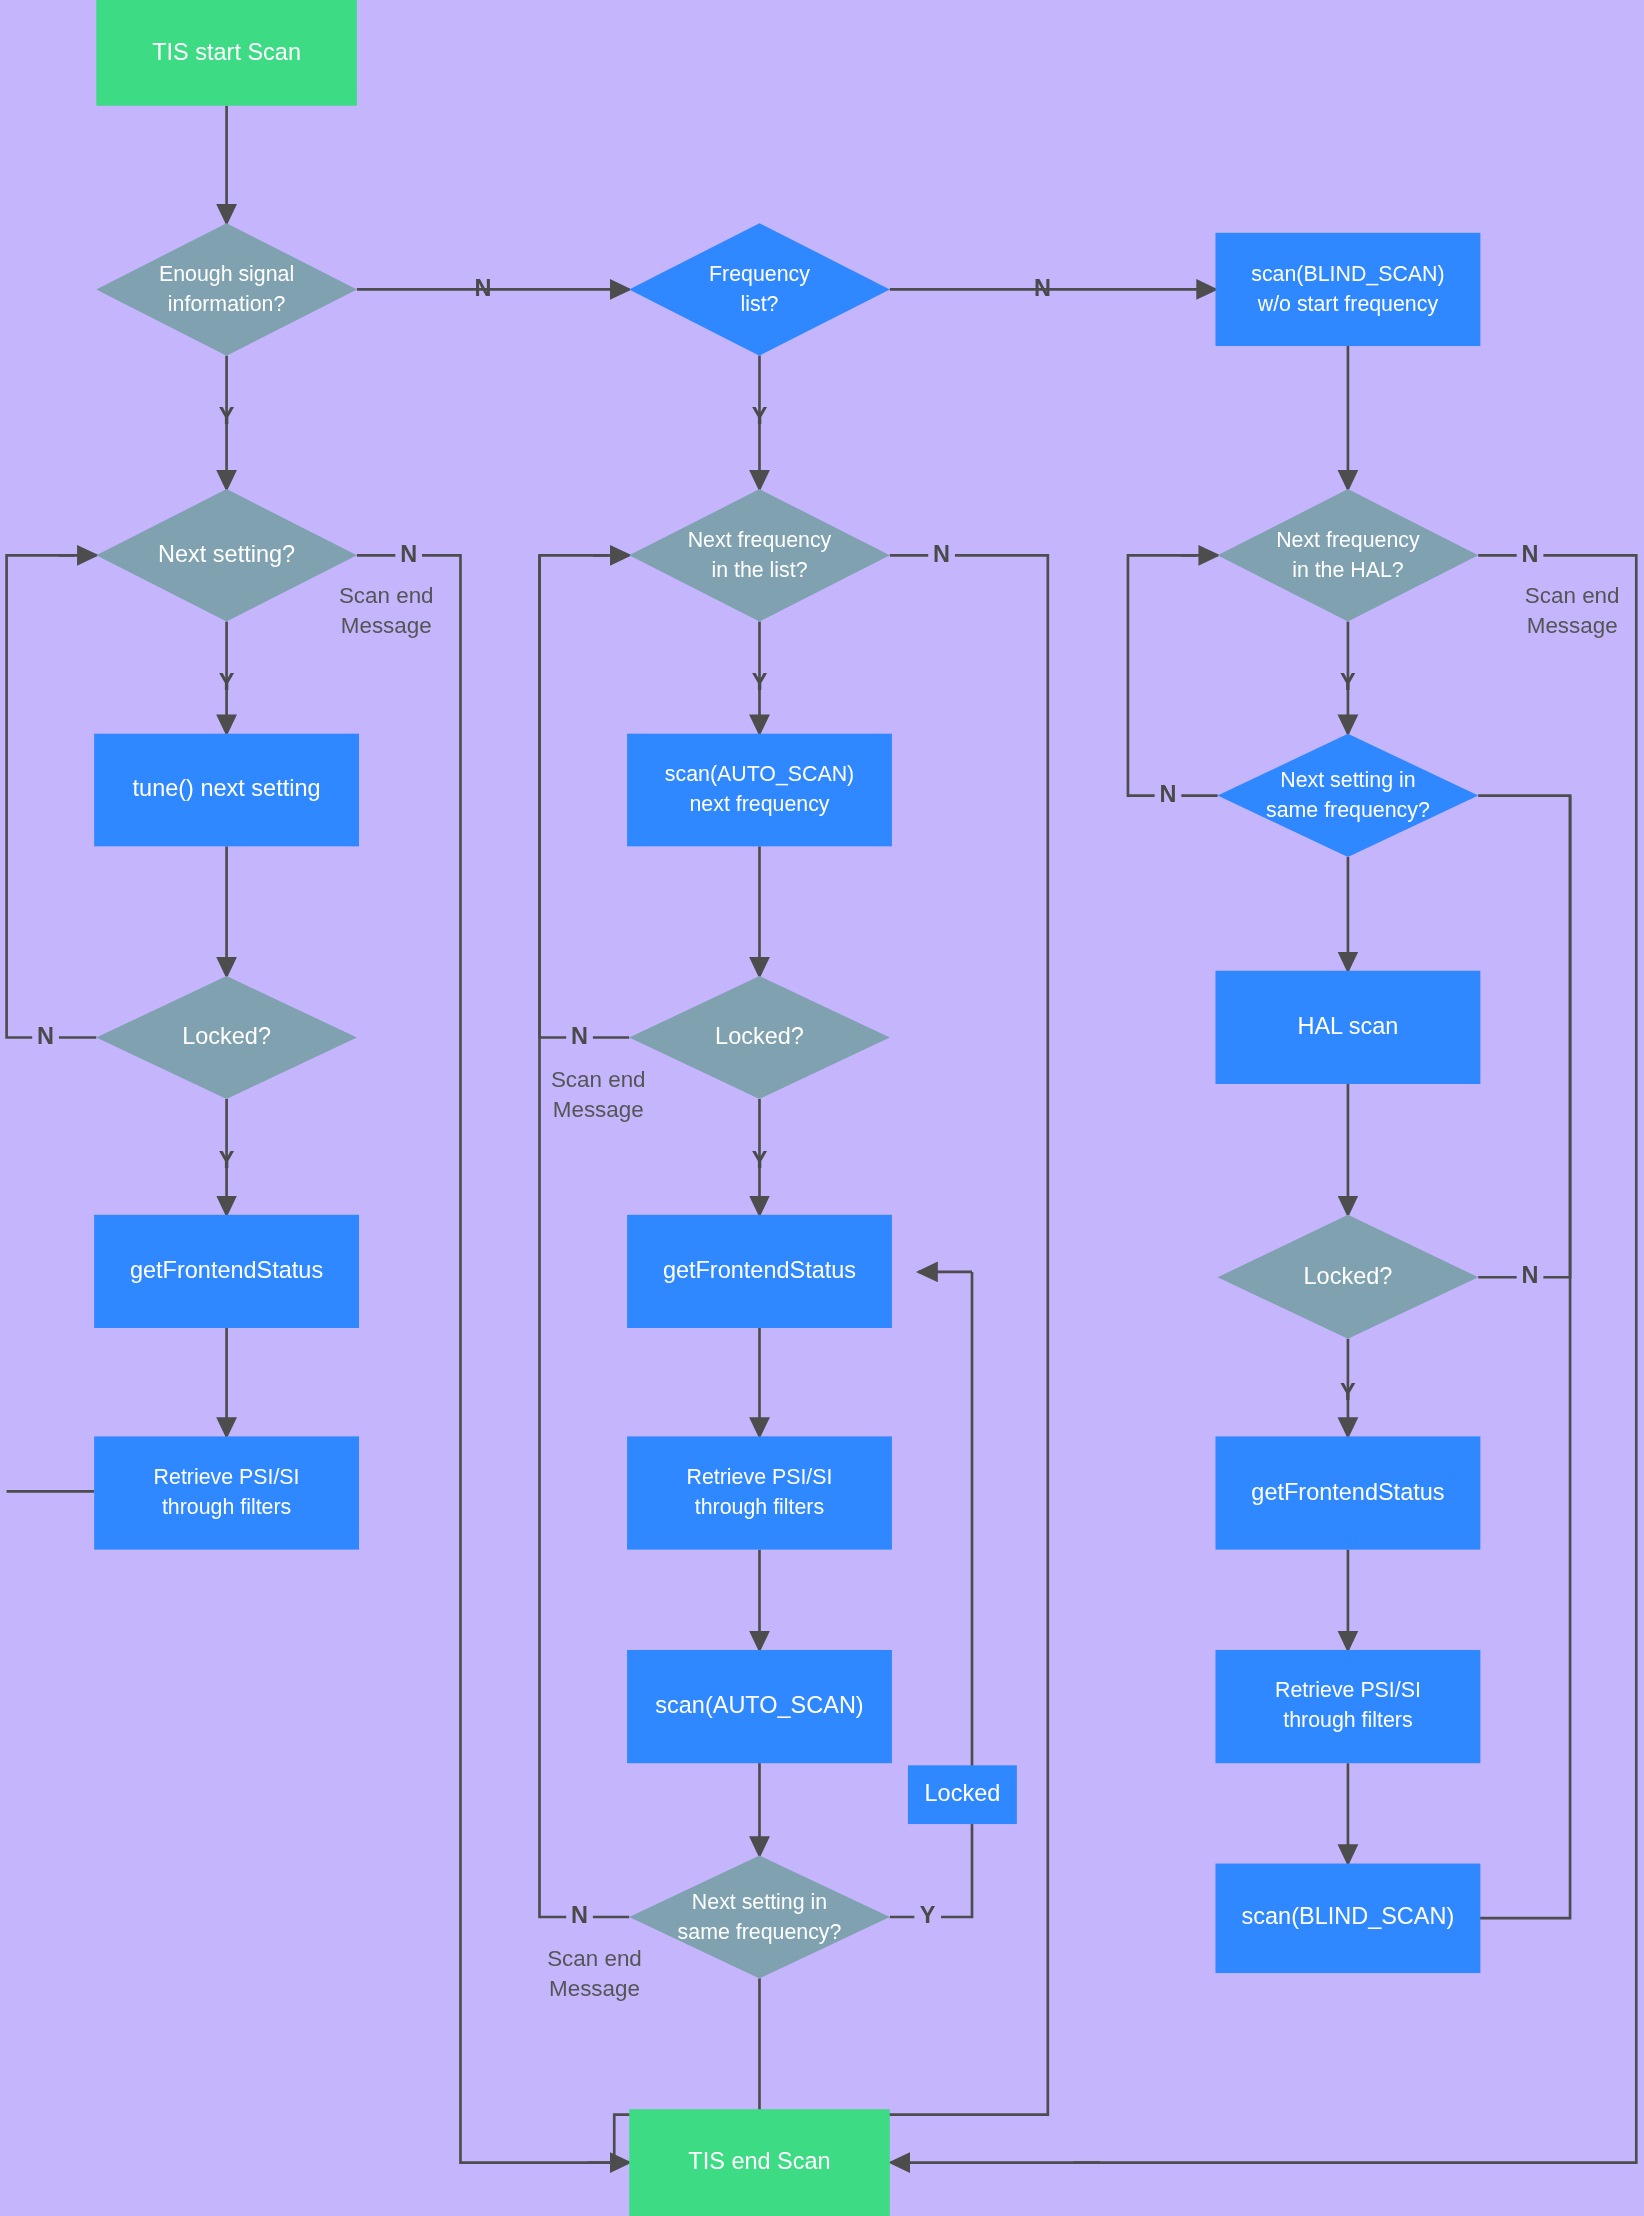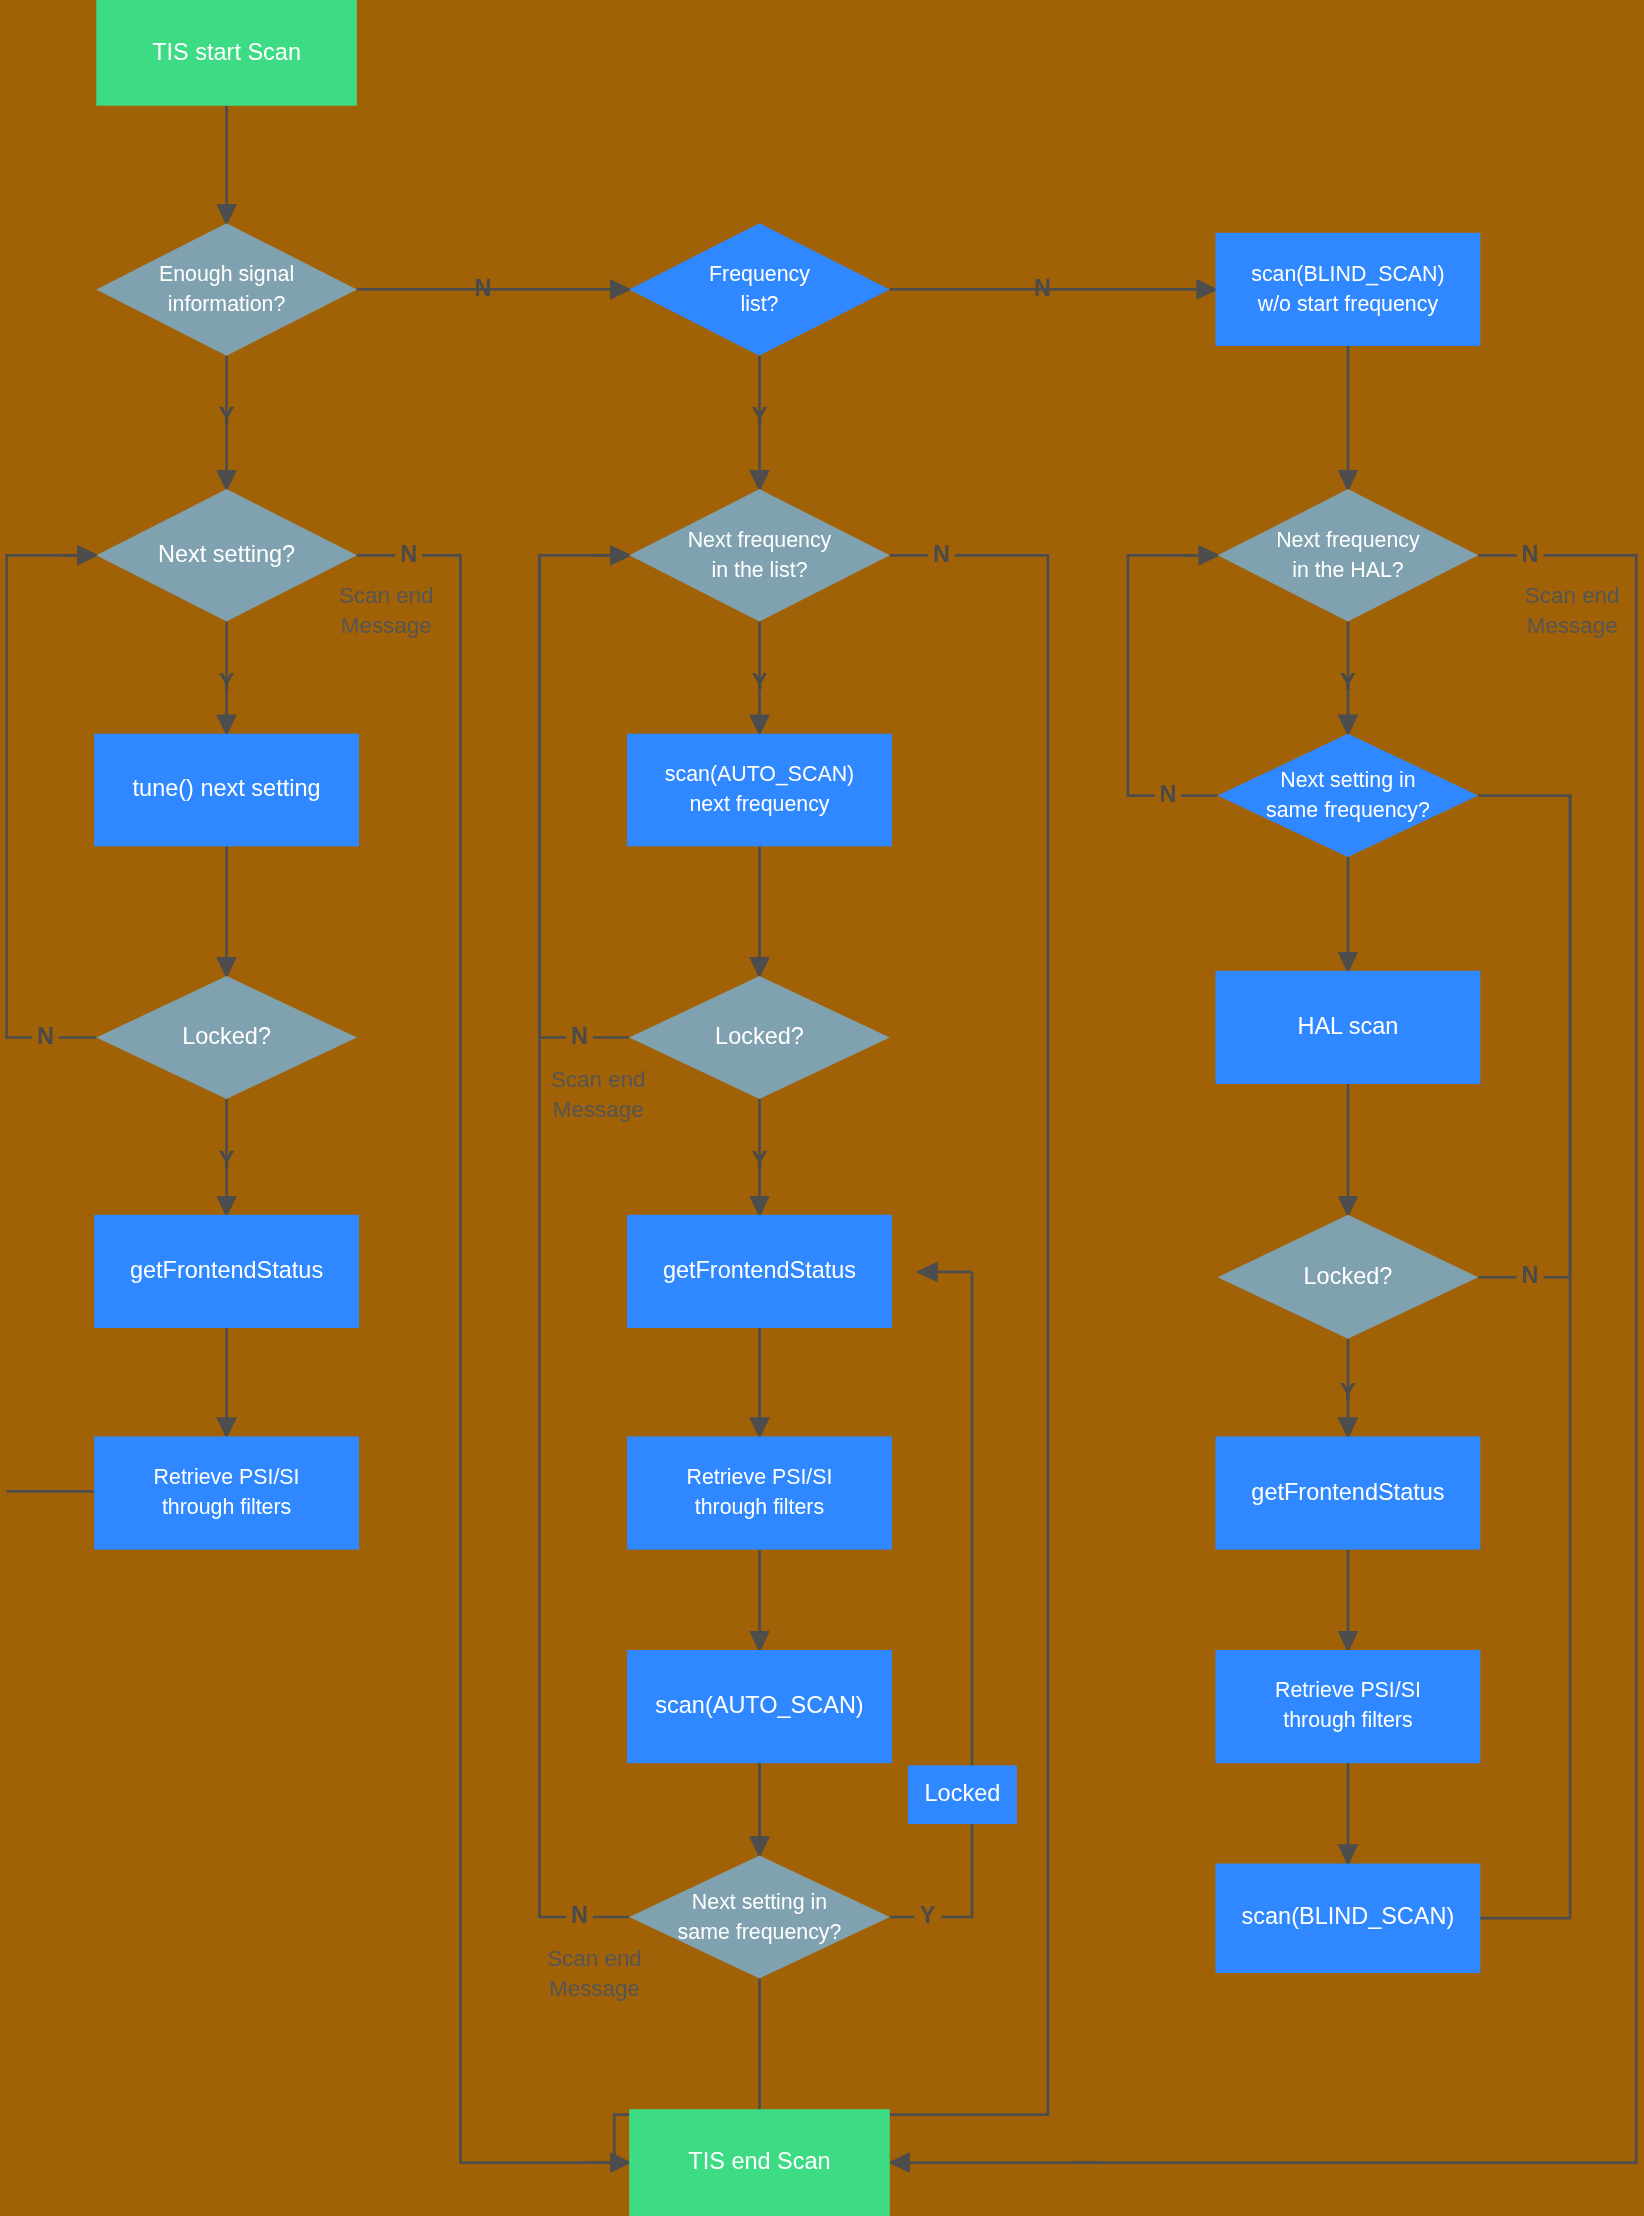--- a/index.html
+++ b/index.html
@@ -1,18 +1,18 @@
 <!DOCTYPE html>
 <html style="font-size:8.5px"><head>
 <meta charset="utf-8">
 <style>
   html,body{margin:0;padding:0;background:#000;}
   body{width:1645px;height:2216px;overflow:hidden;
        font-family:"Liberation Sans","DejaVu Sans",sans-serif;}
-  #stage{position:relative;width:1645px;height:2216px;background:#a16207;text-align:right;}
+  #stage{position:relative;width:1645px;height:2216px;background:#c4b5fd;text-align:right;}
   svg#flow{position:absolute;left:0;top:0;width:1645px;height:2216px;display:block;}
   .node-text{fill:#ffffff;font-size:44px;font-family:"Liberation Sans","DejaVu Sans",sans-serif;text-anchor:middle;dominant-baseline:middle;}
   .node-text.small{font-size:40px;}
   .edge-label{fill:#4a4a4a;font-size:44px;font-weight:bold;font-family:"Liberation Sans","DejaVu Sans",sans-serif;text-anchor:middle;dominant-baseline:middle;}
   .note-label{fill:#555555;font-size:42px;font-family:"Liberation Sans","DejaVu Sans",sans-serif;text-anchor:middle;dominant-baseline:middle;}
   .conn{stroke:#4d4d4d;stroke-width:5;fill:none;}
   .box-start{fill:#3ddc84;}
   .box-proc{fill:#2f88ff;}
   .dia-gray{fill:#7fa1b0;}
   .dia-blue{fill:#2f88ff;}

